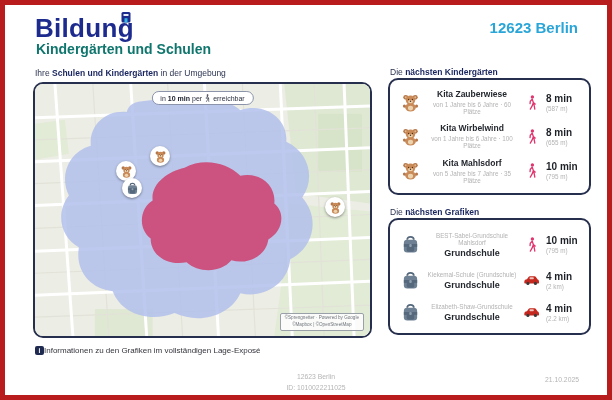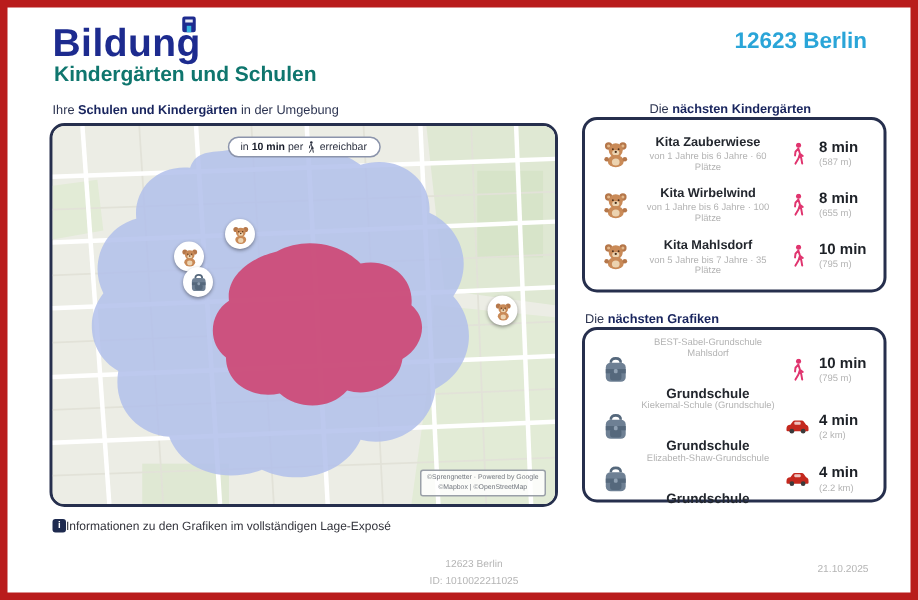--- a/index.html
+++ b/index.html
@@ -35,21 +35,21 @@
   .card{position:absolute;left:383px;width:203px;height:117px;border:2px solid #262f4d;
         border-radius:10px;background:#ffffff;box-sizing:border-box;
         display:flex;flex-direction:column;justify-content:space-around;padding:5px 0;}
   .row{display:flex;align-items:center;padding:0 10px;gap:6px;}
   .row .ic{width:21px;flex:0 0 21px;display:flex;justify-content:center;}
   .row .ic svg{width:19px;height:19px;}
   .row .mid{flex:1;text-align:center;overflow:hidden;}
   .nm{font-size:8.5px;font-weight:bold;color:#23272e;}
   .sub{font-size:6.3px;color:#b3b3b3;margin-top:2px;}
   .s-name{font-size:6.3px;color:#b3b3b3;}
-  .s-type{font-size:9px;font-weight:bold;color:#23272e;margin-top:18px;}
+  .s-type{font-size:9px;font-weight:bold;color:#23272e;margin-top:2px;}
   .tic{flex:0 0 17px;display:flex;justify-content:center;}
   .tic svg.walk{width:10px;height:15px;}
   .tic svg.car{width:17px;height:11px;}
   .timeblk{flex:0 0 33px;}
   .t{font-size:10px;font-weight:bold;color:#1d2127;}
   .d{font-size:6.3px;color:#b3b3b3;margin-top:1px;}
   
   .info-note{position:absolute;left:30px;top:341px;display:flex;align-items:center;gap:0;
              font-size:8px;color:#33343c;}
   .info-ic{width:9px;height:9px;background:#1e2a4f;border-radius:2px;color:#ffffff;
@@ -180,21 +180,21 @@
       <div>©Sprengnetter · Powered by Google</div>
       <div>©Mapbox | ©OpenStreetMap</div>
     </div>
   </div>
 
   <div class="info-note">
     <span class="info-ic">i</span>
     <span>Informationen zu den Grafiken im vollständigen Lage-Exposé</span>
   </div>
 
-  <div class="sec-label" style="left:385px;top:62px;margin-left:43px;"><span>Die </span><b>nächsten Kindergärten</b></div>
+  <div class="sec-label" style="left:385px;top:62px;"><span>Die </span><b>nächsten Kindergärten</b></div>
 
   <div class="card" style="top:73px;">
 
     <div class="row">
       <span class="ic">
           <svg viewBox="0 0 20 20">
             <circle cx="5" cy="4.6" r="2.6" fill="#b5774a"></circle>
             <circle cx="15" cy="4.6" r="2.6" fill="#b5774a"></circle>
             <circle cx="5" cy="4.6" r="1.1" fill="#e4b98b"></circle>
             <circle cx="15" cy="4.6" r="1.1" fill="#e4b98b"></circle>

